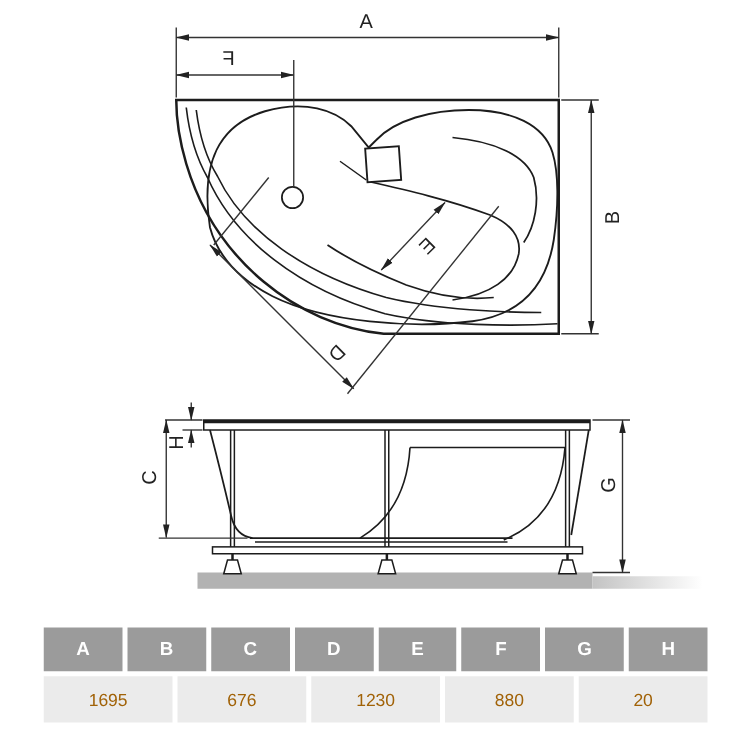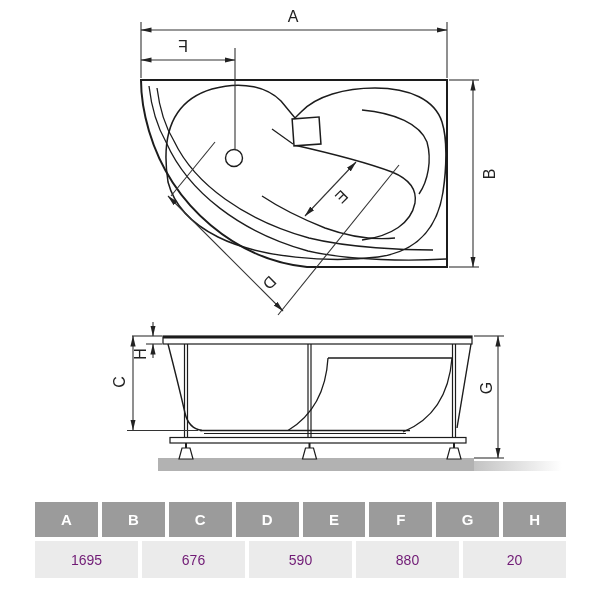--- a/index.html
+++ b/index.html
@@ -7,21 +7,21 @@
          font-family:"Liberation Sans", sans-serif;}
   #drawing{position:absolute;left:0;top:0;}
   .dimtext{font-family:"Liberation Sans", sans-serif;font-size:16px;fill:#222;}
   
   #spec-table{position:absolute;left:35px;top:502px;width:531px;}
   .t-row{display:flex;gap:4px;}
   .t-row.values{margin-top:4px;}
   .t-cell{flex:1;display:flex;align-items:center;justify-content:center;}
   .t-row.headers .t-cell{height:35px;background:#9b9b9b;color:#ffffff;
       font-weight:bold;font-size:15px;}
-  .t-row.values .t-cell{height:37px;background:#ebebeb;color:#701a75;font-size:14px;}
+  .t-row.values .t-cell{height:37px;background:#ebebeb;color:#a16207;font-size:14px;}
 </style>
 </head>
 <body>
 
 <div id="stage">
 
   <svg id="drawing" width="600" height="500" viewBox="0 0 600 500">
     <defs>
       <marker id="ah" markerWidth="12" markerHeight="10" refX="10.5" refY="5" orient="auto-start-reverse" markerUnits="userSpaceOnUse">
         <path d="M0,2.4 L11,5 L0,7.6 Z" fill="#222"></path>
@@ -137,19 +137,19 @@
       <div class="t-cell">C</div>
       <div class="t-cell">D</div>
       <div class="t-cell">E</div>
       <div class="t-cell">F</div>
       <div class="t-cell">G</div>
       <div class="t-cell">H</div>
     </div>
     <div class="t-row values">
       <div class="t-cell">1695</div>
       <div class="t-cell">676</div>
-      <div class="t-cell">590</div>
+      <div class="t-cell">1230</div>
       <div class="t-cell">880</div>
       <div class="t-cell">20</div>
     </div>
   </div>
 
 </div>
 
 </body></html>

